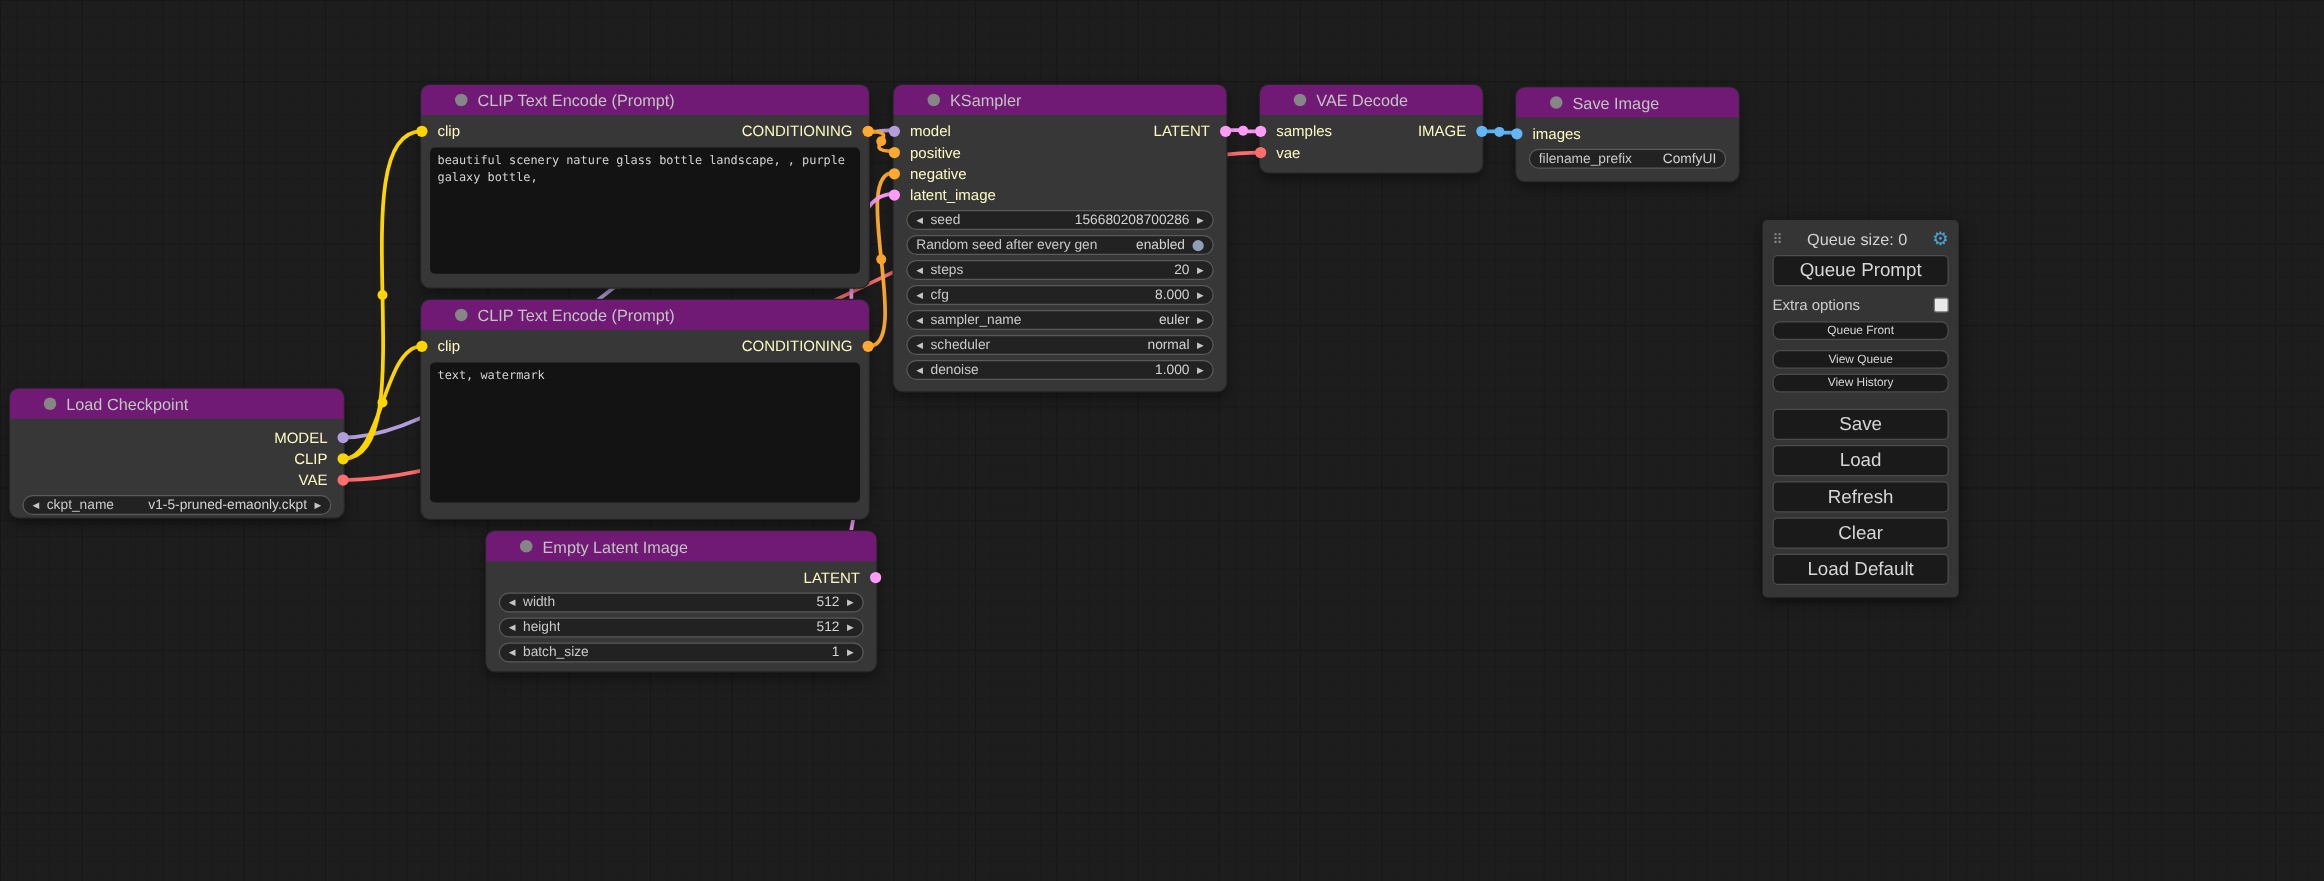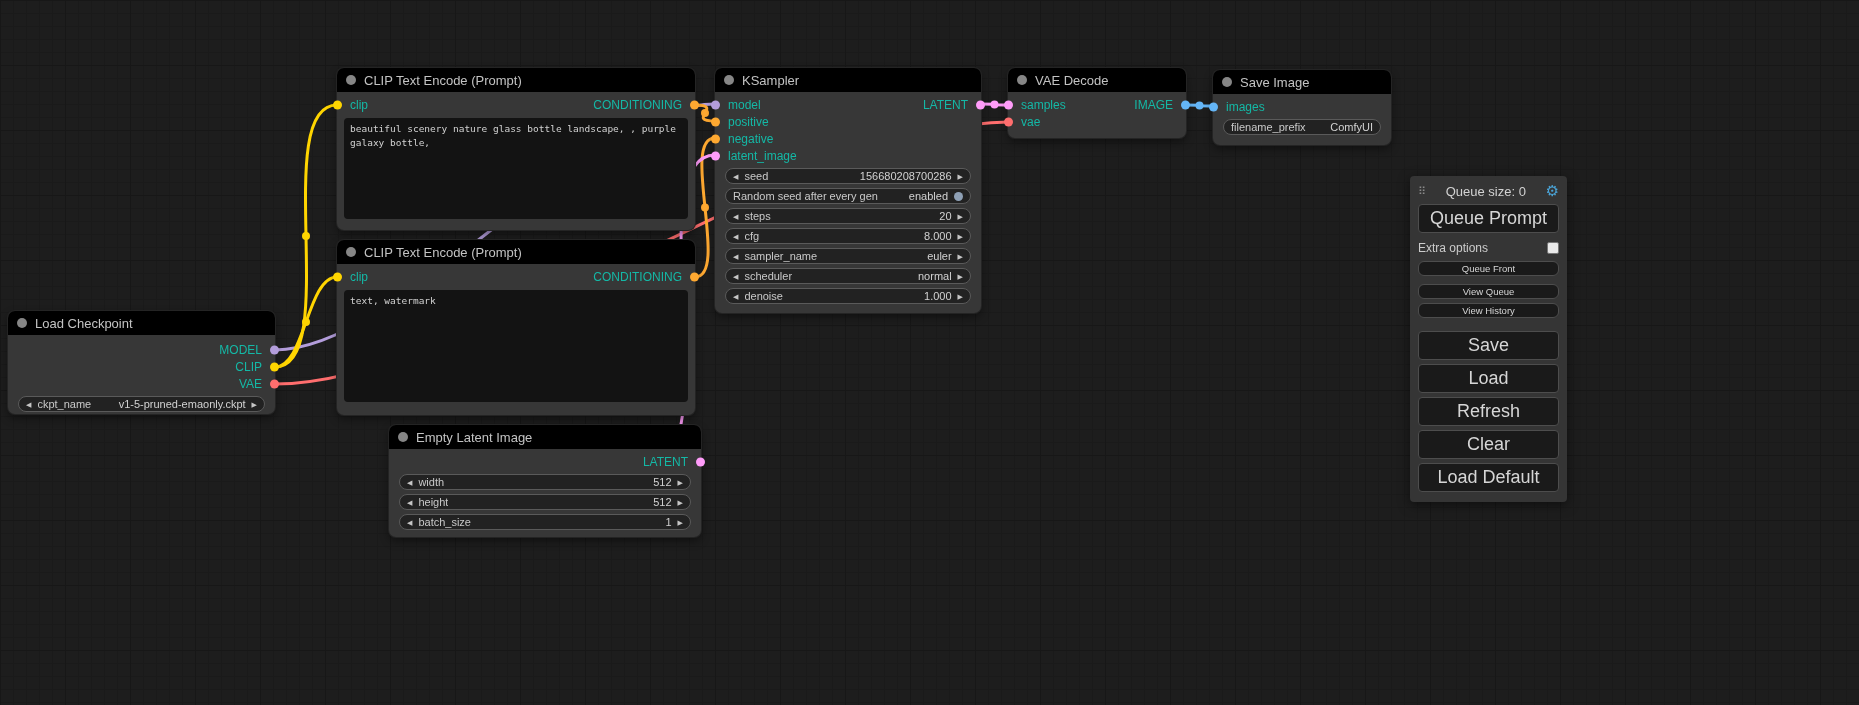--- a/index.html
+++ b/index.html
@@ -18,29 +18,29 @@
       linear-gradient(90deg,#1a1a1a 1px, transparent 1px);
     background-size:65px 65px,65px 65px,13px 13px,13px 13px;
   }
   #wires{position:absolute;left:0;top:0;z-index:1;pointer-events:none;}
   .node{
     position:absolute;z-index:2;background:#373737;border-radius:7px;
     box-shadow:0 0 0 1px #242424,0 4px 10px rgba(0,0,0,.45);
     color:#c9c9c9;
   }
   .ntitle{
-    height:24px;background:#000000;border-radius:7px 7px 0 0;
-    display:flex;align-items:center;gap:8px;padding:0 9px;
+    height:24px;background:#701a75;border-radius:7px 7px 0 0;
+    display:flex;align-items:center;gap:8px;padding:0 27px;
     font-size:13px;color:#c3c3c3;
   }
   .cdot{width:10px;height:10px;border-radius:50%;background:#868686;flex:0 0 auto;}
   .ttext{white-space:nowrap;overflow:hidden;}
   .srow{
     position:relative;height:17px;display:flex;align-items:center;
-    font-size:12px;color:#14b8a6;padding:0 13px;
+    font-size:12px;color:#fef9c3;padding:0 13px;
   }
   .mt4{margin-top:4px}.mt6{margin-top:6px}
   .lab-l{margin-right:auto}
   .lab-r{margin-left:auto}
   .pin{position:absolute;top:50%;transform:translateY(-50%);width:9px;height:9px;border-radius:50%;background:#888;}
   .pin.in{left:-4px}
   .pin.out{right:-4px}
   .widget{
     box-sizing:border-box;position:relative;height:16px;margin:4px 10px 0;
     background:#222;border:1px solid #5a5a5a;border-radius:8px;
@@ -65,21 +65,21 @@
   }
   .qhead{display:flex;align-items:center;font-size:13px;color:#d2d2d2;margin-bottom:4px;}
   .qdrag{color:#8a8a8a;font-size:11px;cursor:grab;flex:0 0 auto;}
   .qsize{flex:1;text-align:center;}
   .qgear{font-size:15px;cursor:pointer;flex:0 0 auto;}
   .qbtn{
     display:block;width:100%;margin-top:4px;box-sizing:border-box;
     background:#1a1a1a;border:1px solid #4d4d4d;border-radius:4px;
     color:#d6d6d6;font-family:"Liberation Sans",sans-serif;cursor:pointer;
   }
-  .qbtn.big{font-size:18px;padding:3px 0;}
+  .qbtn.big{font-size:15px;padding:3px 0;}
   .qbtn.gap{margin-top:13px;}
   .qextra{
     display:flex;justify-content:space-between;align-items:center;gap:6px;
     margin:8px 0 2px;font-size:12px;color:#cccccc;
   }
   .qcheck{width:10px;height:10px;background:#e9e9e9;border:1px solid #777;border-radius:2px;cursor:pointer;}
   .qrow{display:flex;gap:4px;flex-direction:column;}
   .qrow.center{justify-content:center;}
   .qbtn.small{flex:1;font-size:9.5px;padding:1px 2px;border-radius:6px;}
   .qbtn.small.vh{flex:0 0 66%;}

